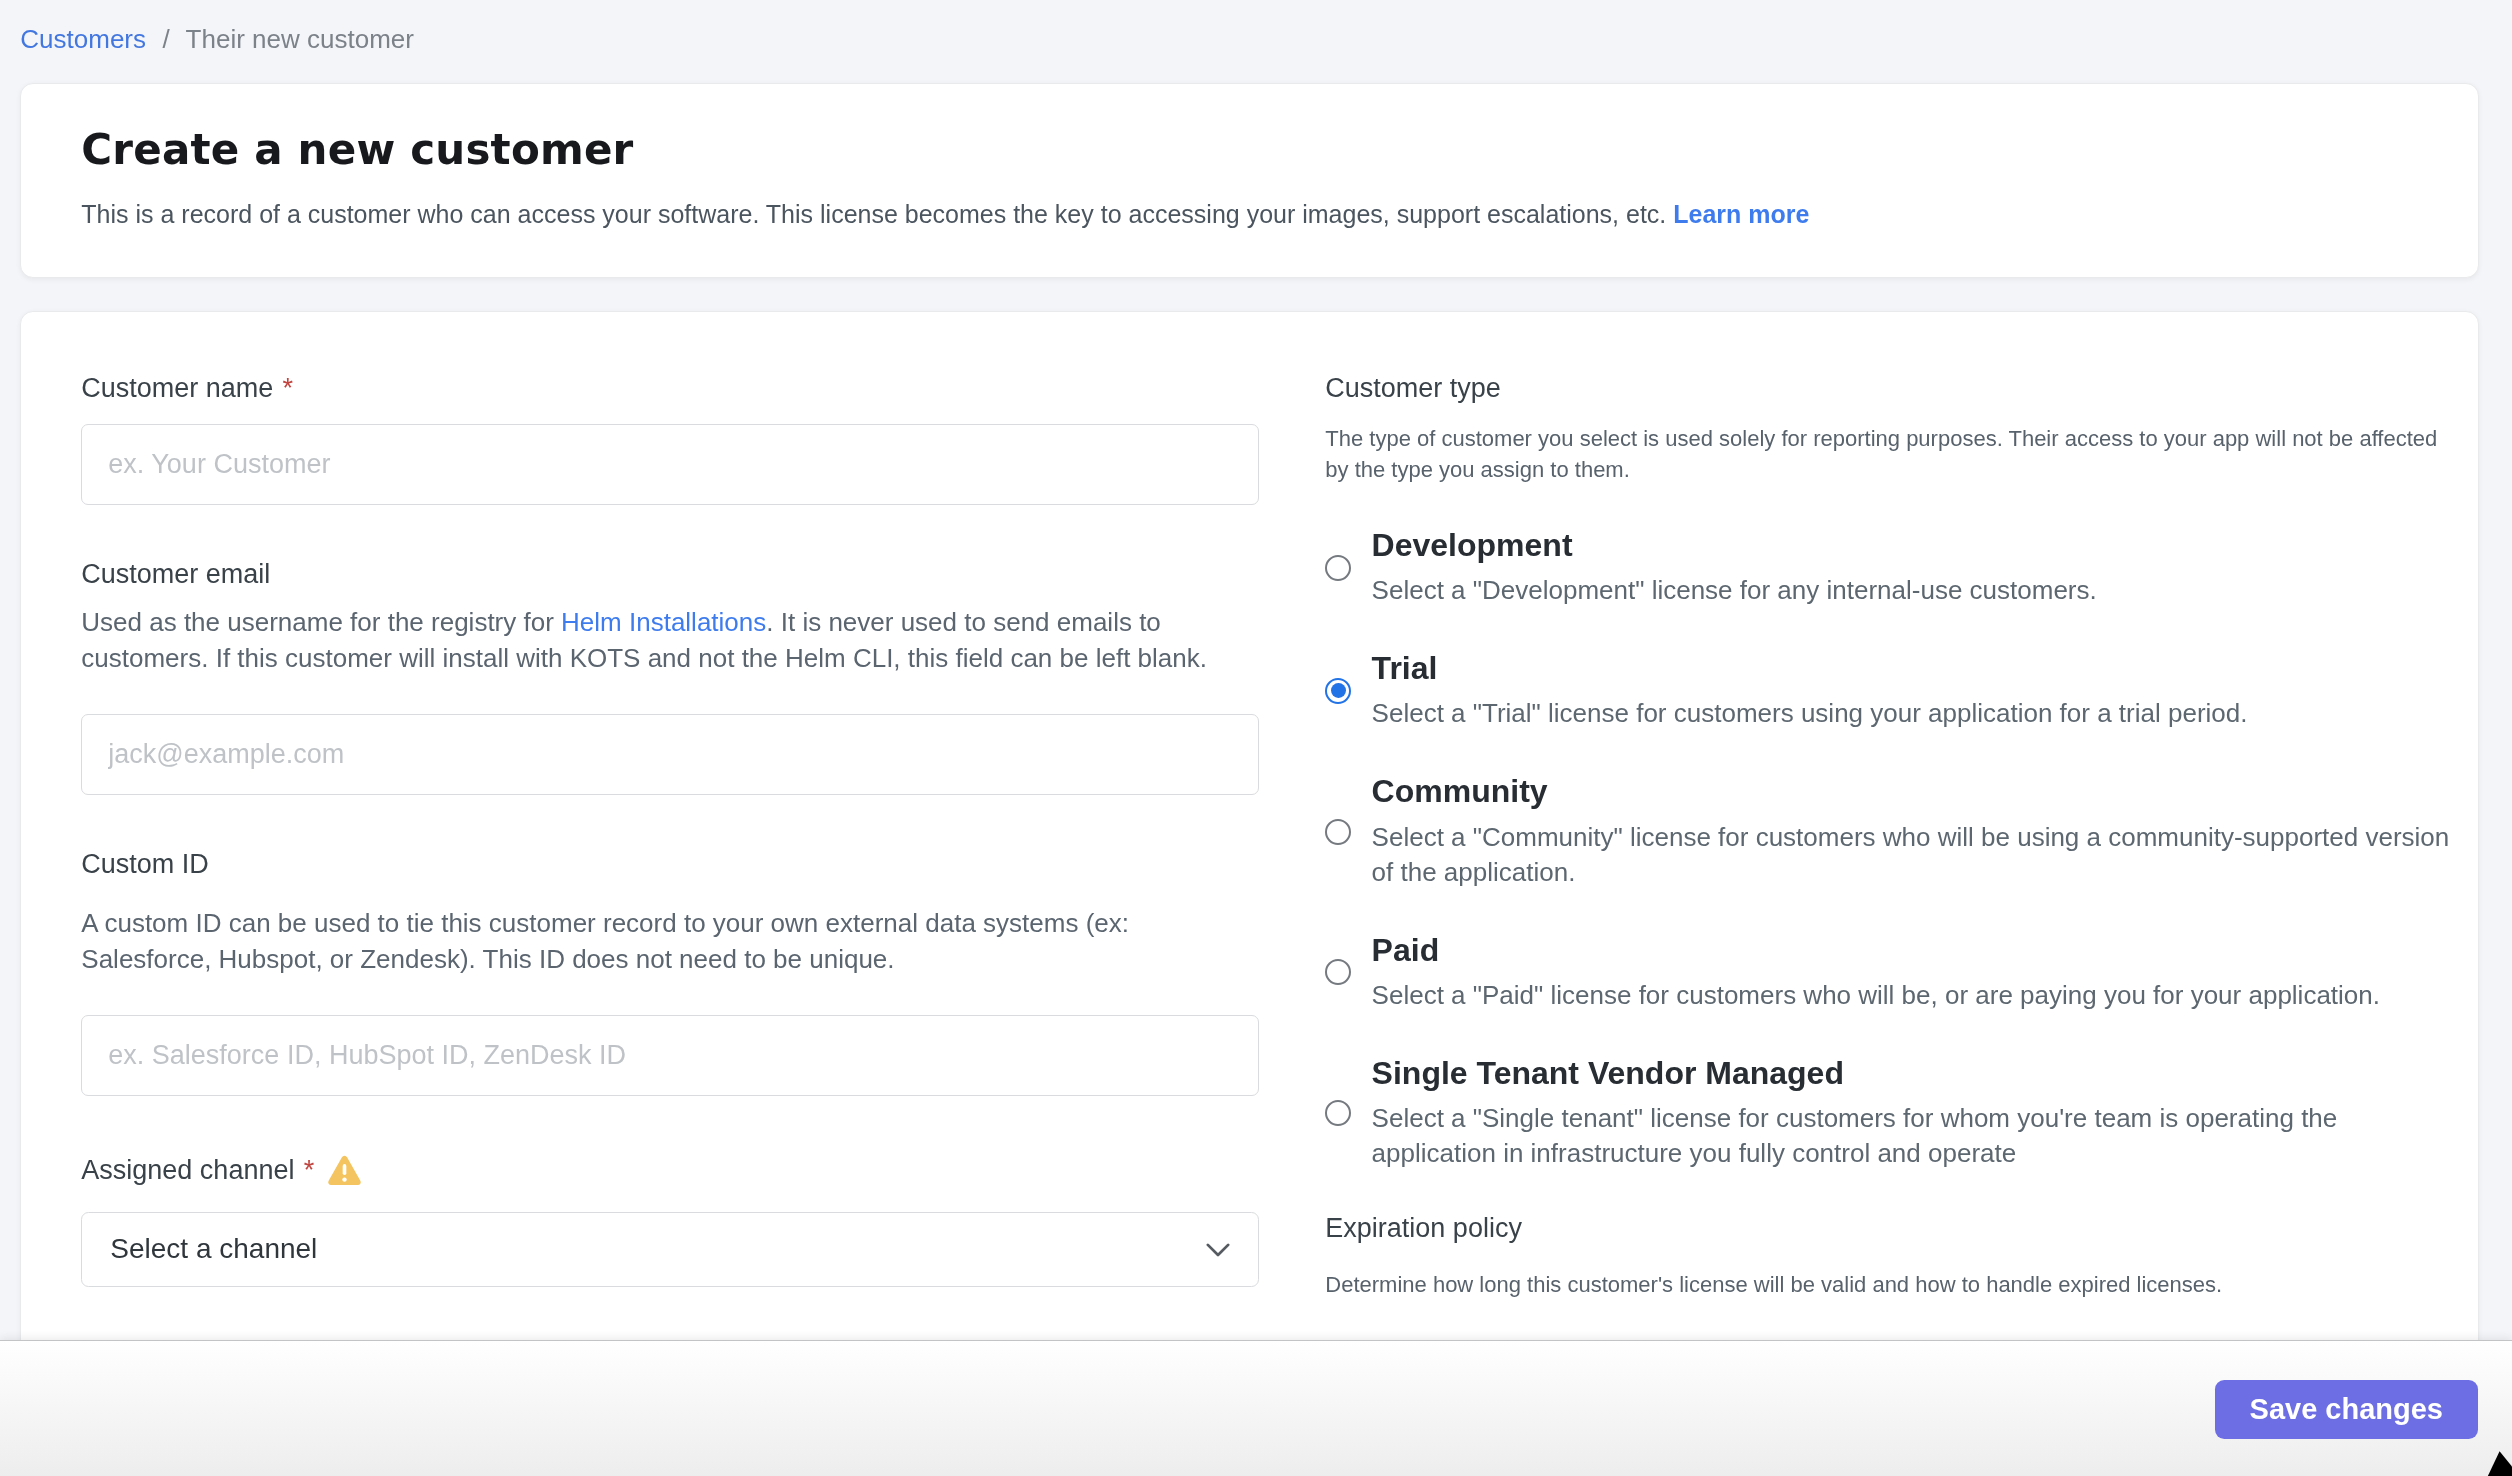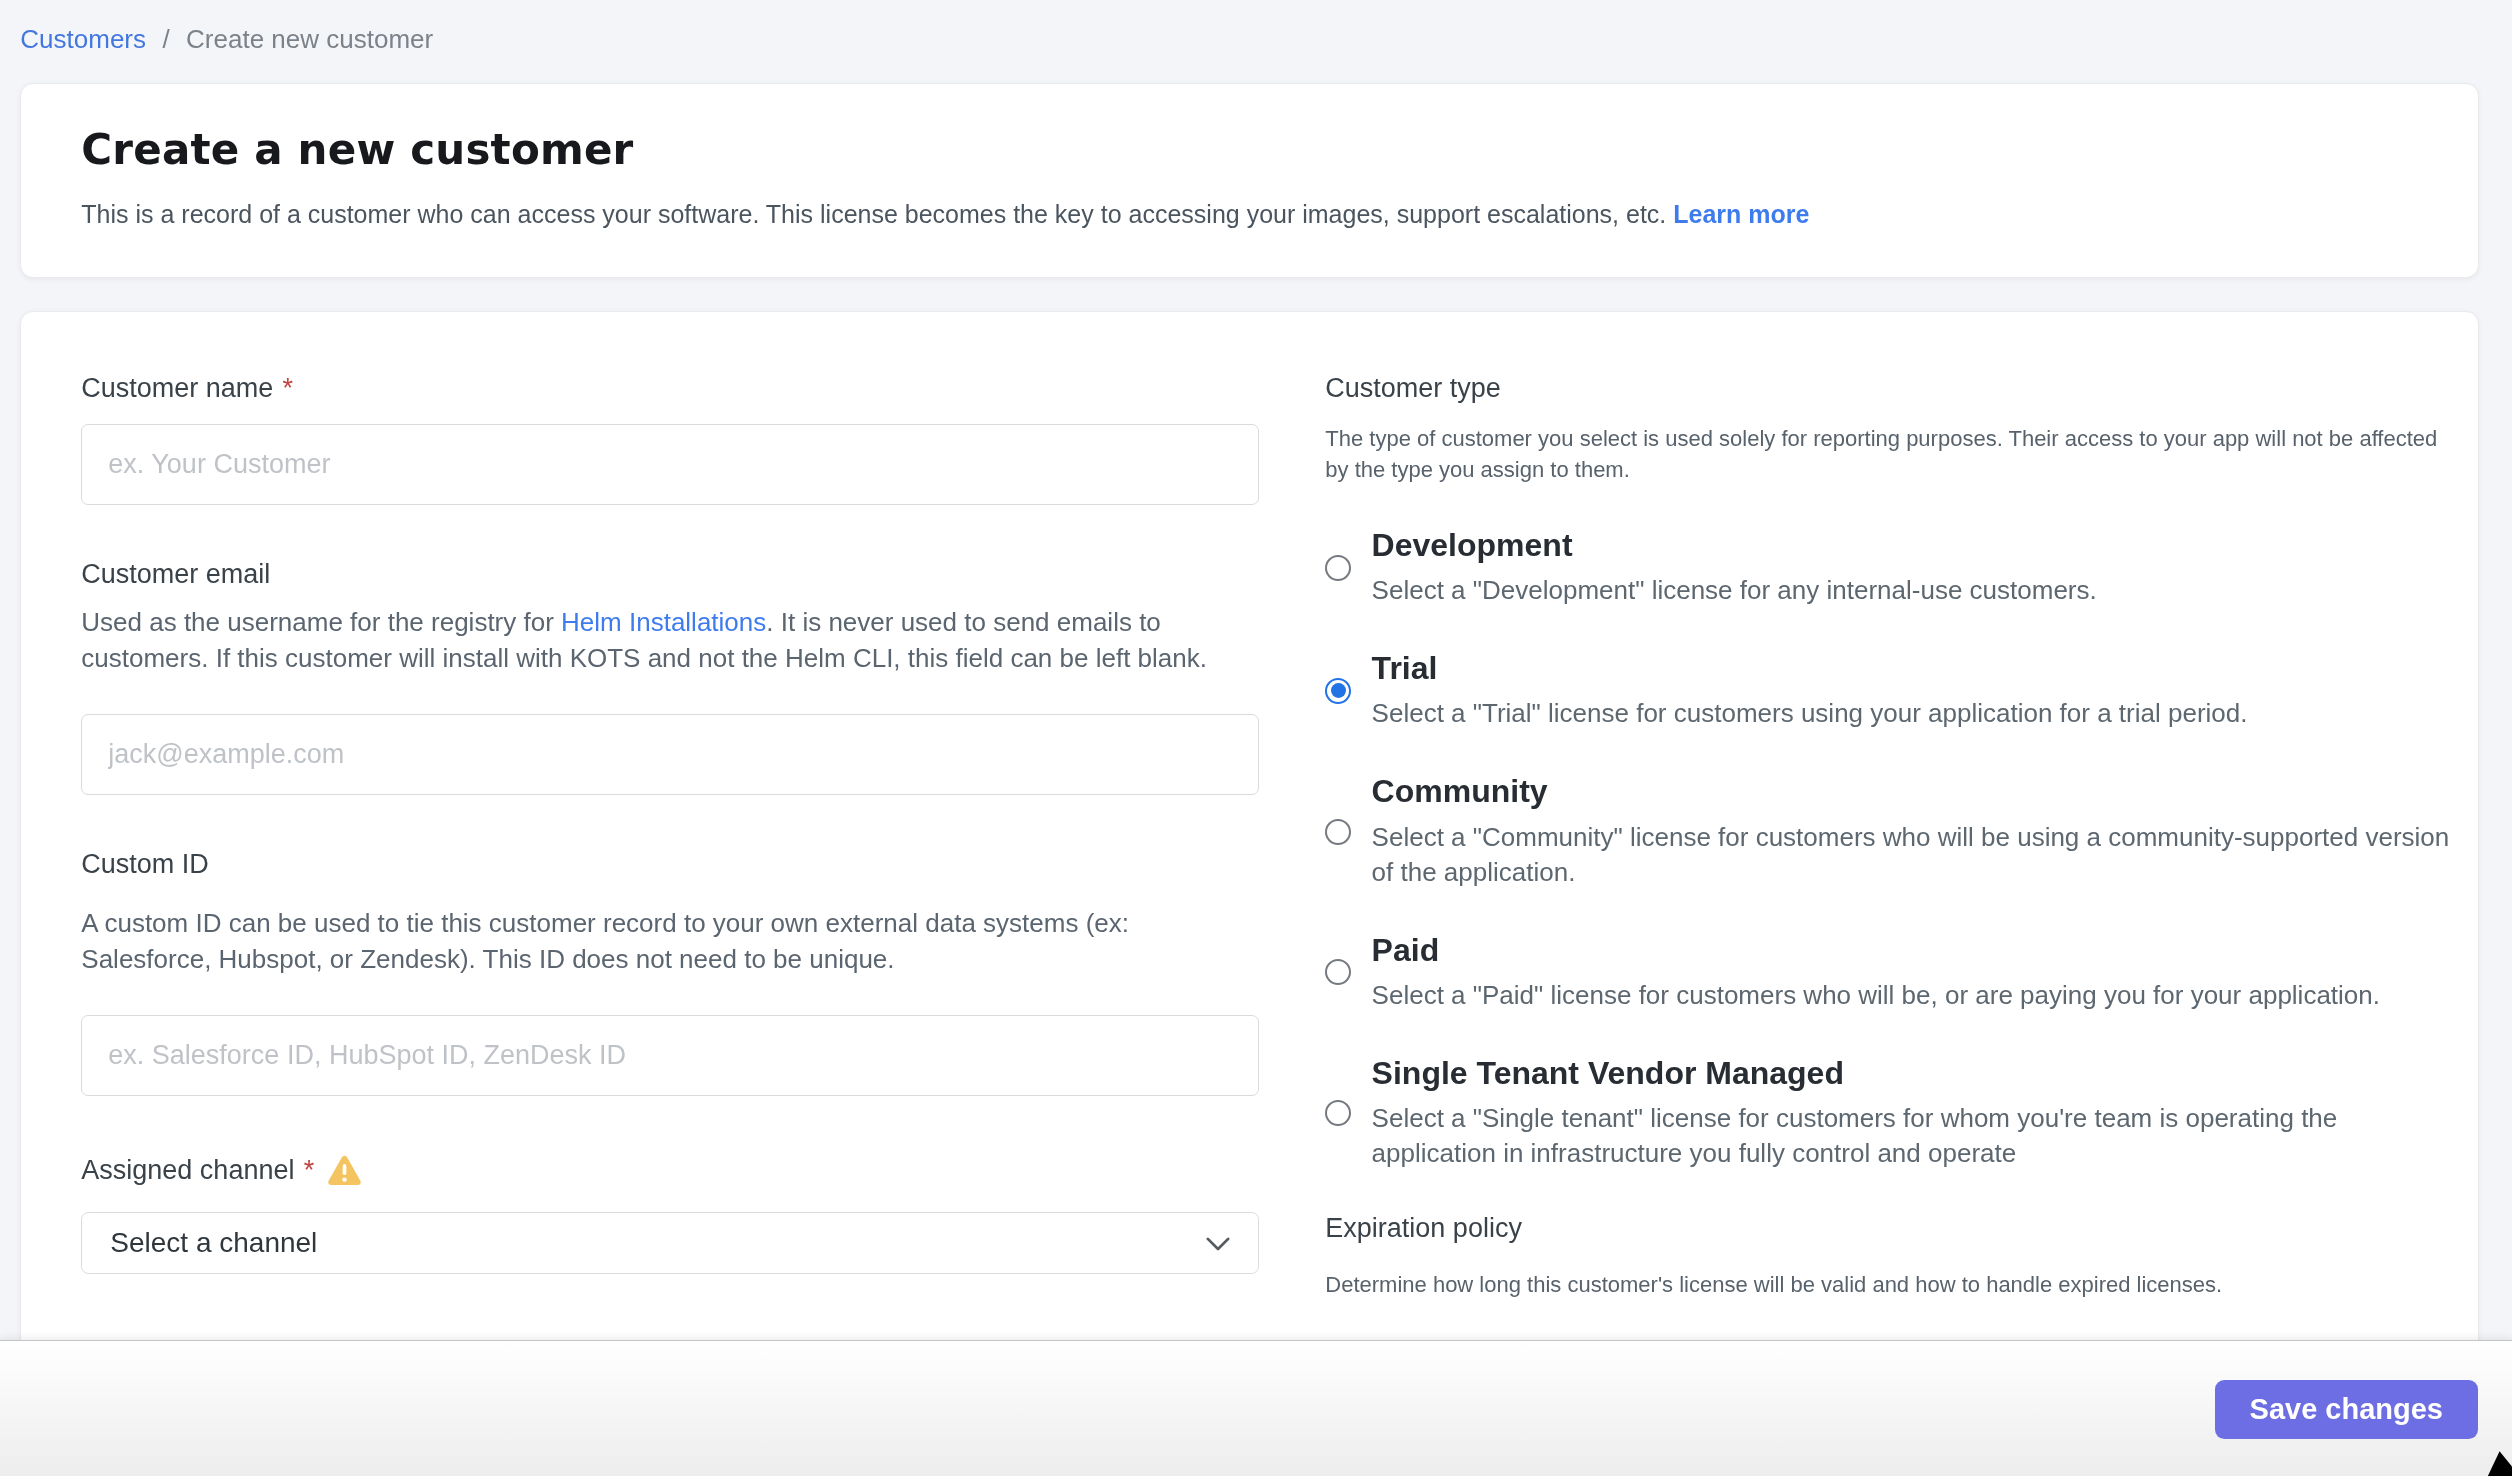--- a/index.html
+++ b/index.html
@@ -89,21 +89,21 @@
   .text-input::placeholder { color: #bfc3c7; opacity: 1; }
   .fg-name .text-input { margin-top: 20.3px; }
   .fg-email { margin-top: 54px; }
   .fg-customid { margin-top: 54px; }
   .fg-customid .help-text { margin-top: 26px; }
   .fg-channel { margin-top: 59px; }
   .warning-icon { margin-left: 13px; display: inline-flex; }
   .select-box {
     margin-top: 26px;
     width: 100%;
-    height: 62px;
+    height: 75px;
     border: 1.8px solid #d9dbde;
     border-radius: 7.4px;
     background: #fff;
     display: flex;
     align-items: center;
     justify-content: space-between;
     padding: 0 28px;
     font-size: 28px;
     color: #2f363c;
     cursor: pointer;
@@ -193,21 +193,21 @@
     bottom: -9.2px;
     pointer-events: none;
   }
 </style>
 </head>
 <body>
 
 <div class="breadcrumb">
   <a>Customers</a>
   <span class="sep">/</span>
-  <span class="current">Create new customer</span>
+  <span class="current">Their new customer</span>
 </div>
 
 <div class="card card-header">
   <h1>Create a new customer</h1>
   <div class="subtitle">
     <span>This is a record of a customer who can access your software. This license becomes the key to accessing your images, support escalations, etc.</span>
     <a class="inline-link">Learn more</a>
   </div>
 </div>
 

